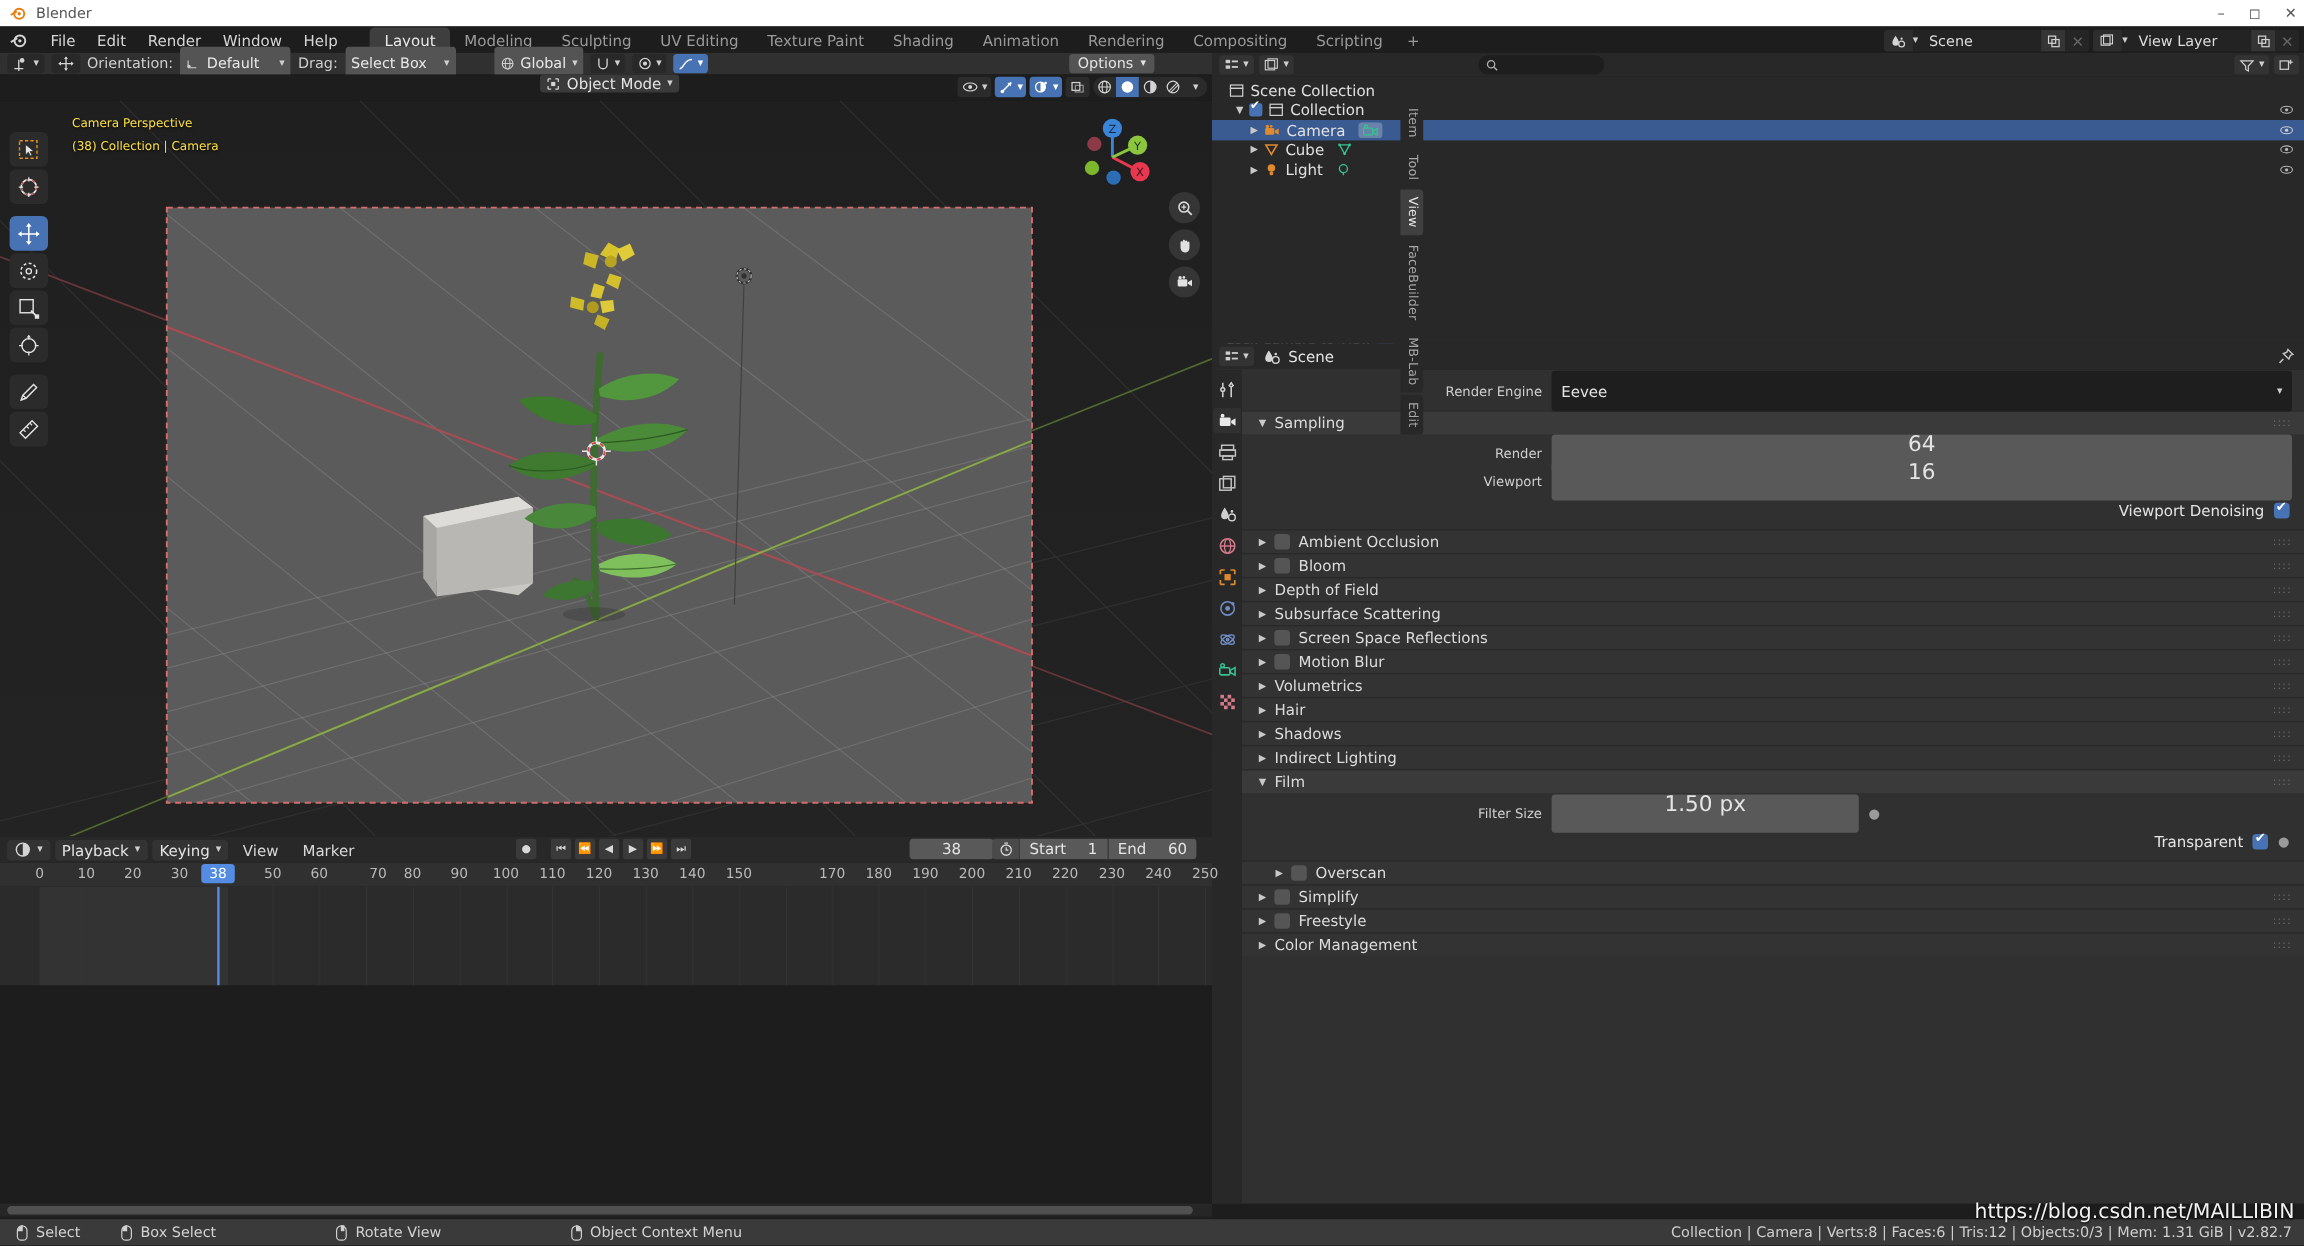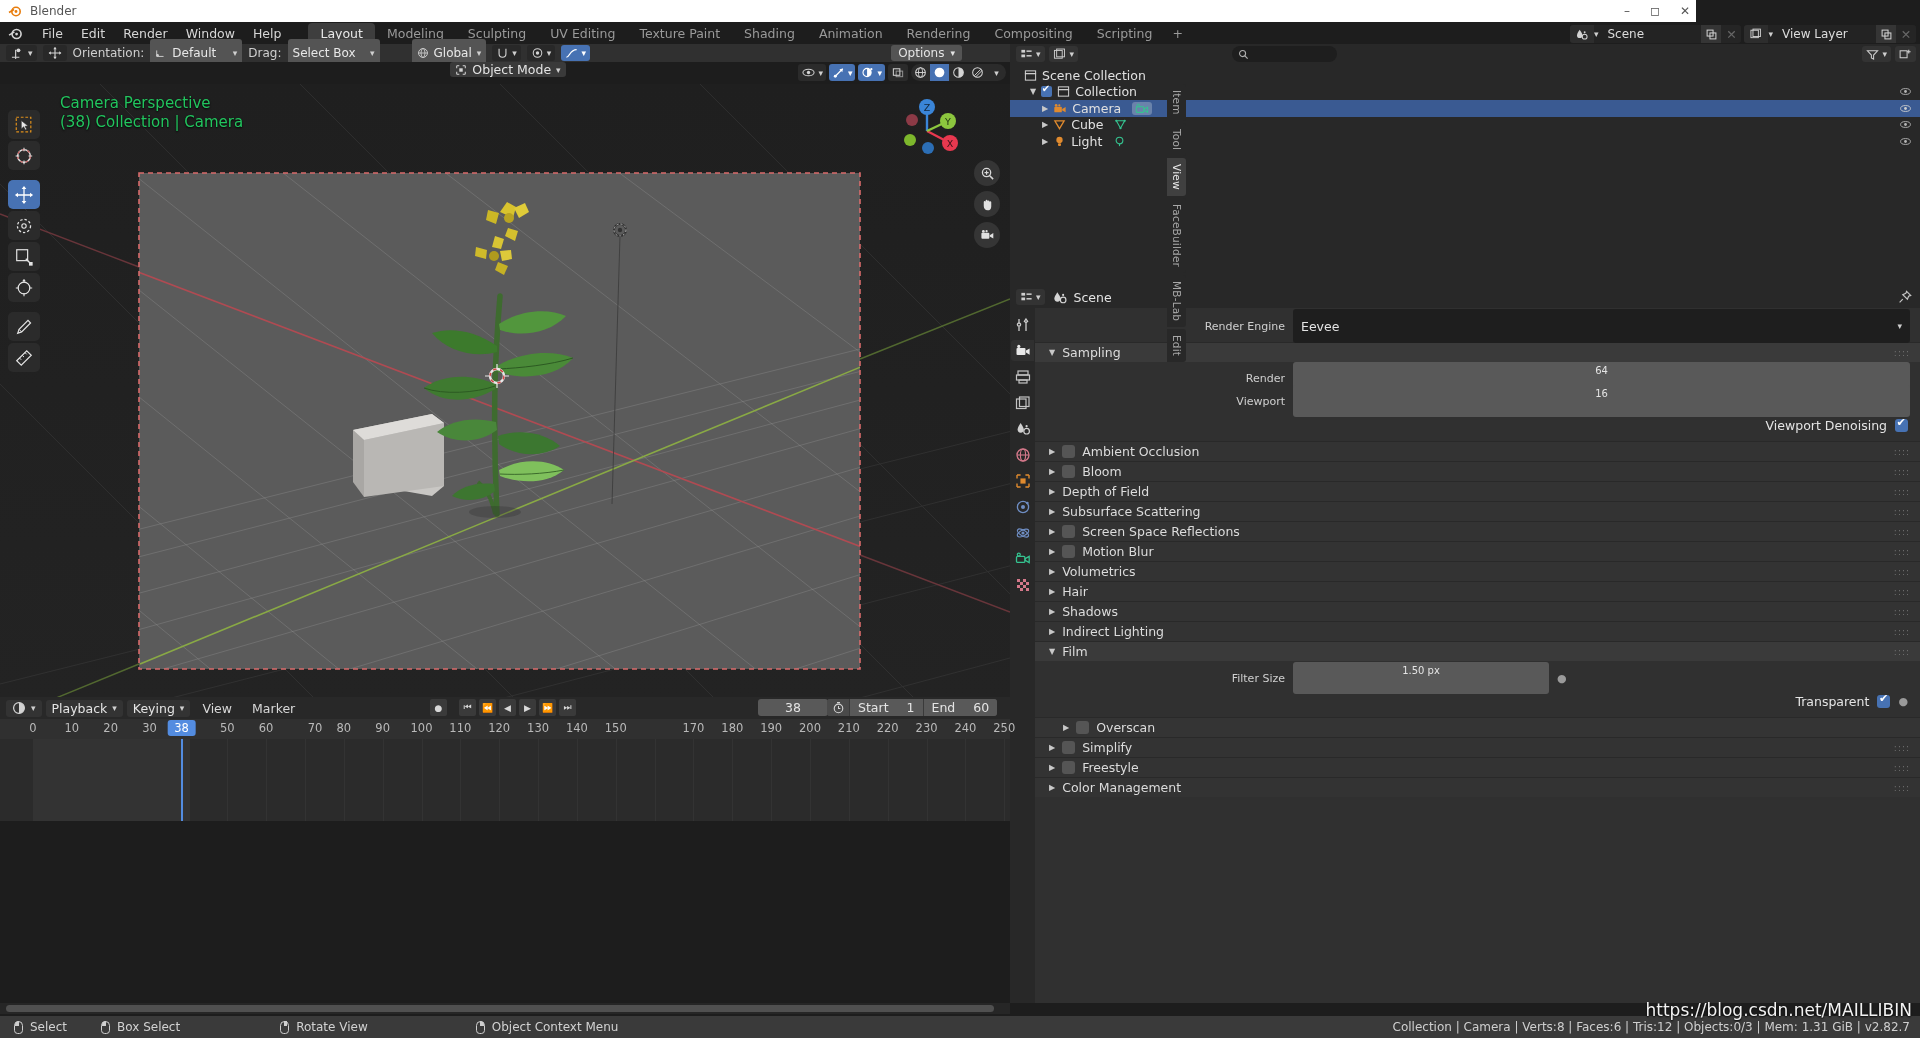--- a/index.html
+++ b/index.html
@@ -7,21 +7,21 @@
     width:1920px; height:1038px; overflow:hidden;
     background:#1d1d1d;
     font-family:"DejaVu Sans","Liberation Sans",sans-serif;
     font-size:12.5px; color:#e4e4e4;
     -webkit-font-smoothing:antialiased;
   }
   .app{ position:relative; width:1920px; height:1038px; }
 
   
   .titlebar{
-    position:absolute; left:0; top:0; width:1696px; height:22px;
+    position:absolute; left:0; top:0; width:1920px; height:22px;
     background:#fff; color:#4a4a4a; display:flex; align-items:center;
   }
   .titlebar .bl-logo{ margin-left:8px; margin-right:8px; display:flex; }
   .titlebar .tb-title{ font-size:12px; color:#555; }
   .win-btns{ position:absolute; right:6px; top:0; height:22px; display:flex; align-items:center; gap:20px; color:#555;}
   .win-btns span{ font-size:12px; cursor:default; }
 
   
   .topbar{
     position:absolute; left:0; top:22px; width:1920px; height:22px;
@@ -72,21 +72,21 @@
   .shade-group{ display:flex; background:#2b2b2b; border-radius:9px; overflow:hidden; height:17px;}
   .shade-ball{ width:19px; height:17px; display:flex; align-items:center; justify-content:center;}
   .shade-ball.on{ background:#4772b3;}
   .pill{ height:17px; border-radius:3px; background:#2b2b2b; display:flex; align-items:center; padding:0 3px; gap:2px;}
   .pill.blue{ background:#4772b3;}
 
   .viewport{
     position:absolute; left:0; top:84px; width:1010px; height:613px;
     background:#1d1d1d; overflow:hidden;
   }
-  .vp-text{ position:absolute; left:60px; top:10px; font-size:15px; color:#22c55e; line-height:19px; text-shadow:0 1px 2px #000;}
+  .vp-text{ position:absolute; left:60px; top:10px; font-size:10px; color:#fde047; line-height:19px; text-shadow:0 1px 2px #000;}
   .toolcol{ position:absolute; left:8px; top:26px; width:32px; display:flex; flex-direction:column; gap:2px; }
   .tool-b{ width:32px; height:29px; background:#2b2b2b; border-radius:5px; display:flex; align-items:center; justify-content:center;}
   .tool-b.sel{ background:#4772b3;}
   .tool-sep{ height:6px;}
 
   .gizmo{ position:absolute; right:46px; top:10px; width:74px; height:74px;}
   .nav-btns{ position:absolute; right:10px; top:76px; display:flex; flex-direction:column; gap:5px; align-items:center;}
   .nav-c{ width:26px; height:26px; border-radius:50%; background:#353535; display:flex; align-items:center; justify-content:center;}
 
   
@@ -144,21 +144,21 @@
   }
   .prop-tabcol{ position:absolute; left:0; top:0; width:25px; height:695px; background:#282828;
                 display:flex; flex-direction:column; align-items:center; padding-top:6px; gap:5px;}
   .ptab{ width:23px; height:21px; display:flex; align-items:center; justify-content:center; border-radius:3px 0 0 3px;}
   .ptab.on{ background:#303030;}
   .prop-body{ position:absolute; left:25px; top:0; right:0; bottom:0; padding:0;}
   .pr-row{ display:flex; align-items:center; height:20px; margin:3px 10px 3px 0; gap:8px;}
   .pr-lbl{ width:250px; text-align:right; color:#cfcfcf; font-size:11px;}
   .pr-dd{ flex:1; height:18px; background:#1e1e1e; border-radius:3px; display:flex; align-items:center; padding:17px 8px; font-size:12.5px;}
   .pr-dd .caret{ margin-left:auto; font-size:9px; color:#cfcfcf;}
-  .pr-fld{ flex:1; height:32px; background:#595959; border-radius:3px; text-align:center; line-height:17px; font-size:10px;}
+  .pr-fld{ flex:1; height:32px; background:#595959; border-radius:3px; text-align:center; line-height:17px; font-size:18px;}
   .pr-panel{ height:20px; display:flex; align-items:center; gap:7px; padding-left:14px; font-size:12.5px; color:#dcdcdc; border-top:1px solid #292929; background:#333;}
   .pr-panel .dots{ margin-left:auto; margin-right:10px; color:#6f6f6f; font-size:9px; letter-spacing:1px;}
   .pr-panel.open{ background:#3a3a3a;}
   .pr-chk{ width:13px; height:13px; background:#555; border-radius:3px;}
   .pr-chk.on{ background:#4772b3; position:relative;}
   .pr-chk.on:after{ content:"✔"; position:absolute; left:1.5px; top:-2.5px; font-size:11px; color:#fff;}
   .pr-right{ display:flex; align-items:center; justify-content:flex-end; gap:8px; padding-right:12px; height:20px; font-size:12.5px;}
 
   
   .tl-hdr{

